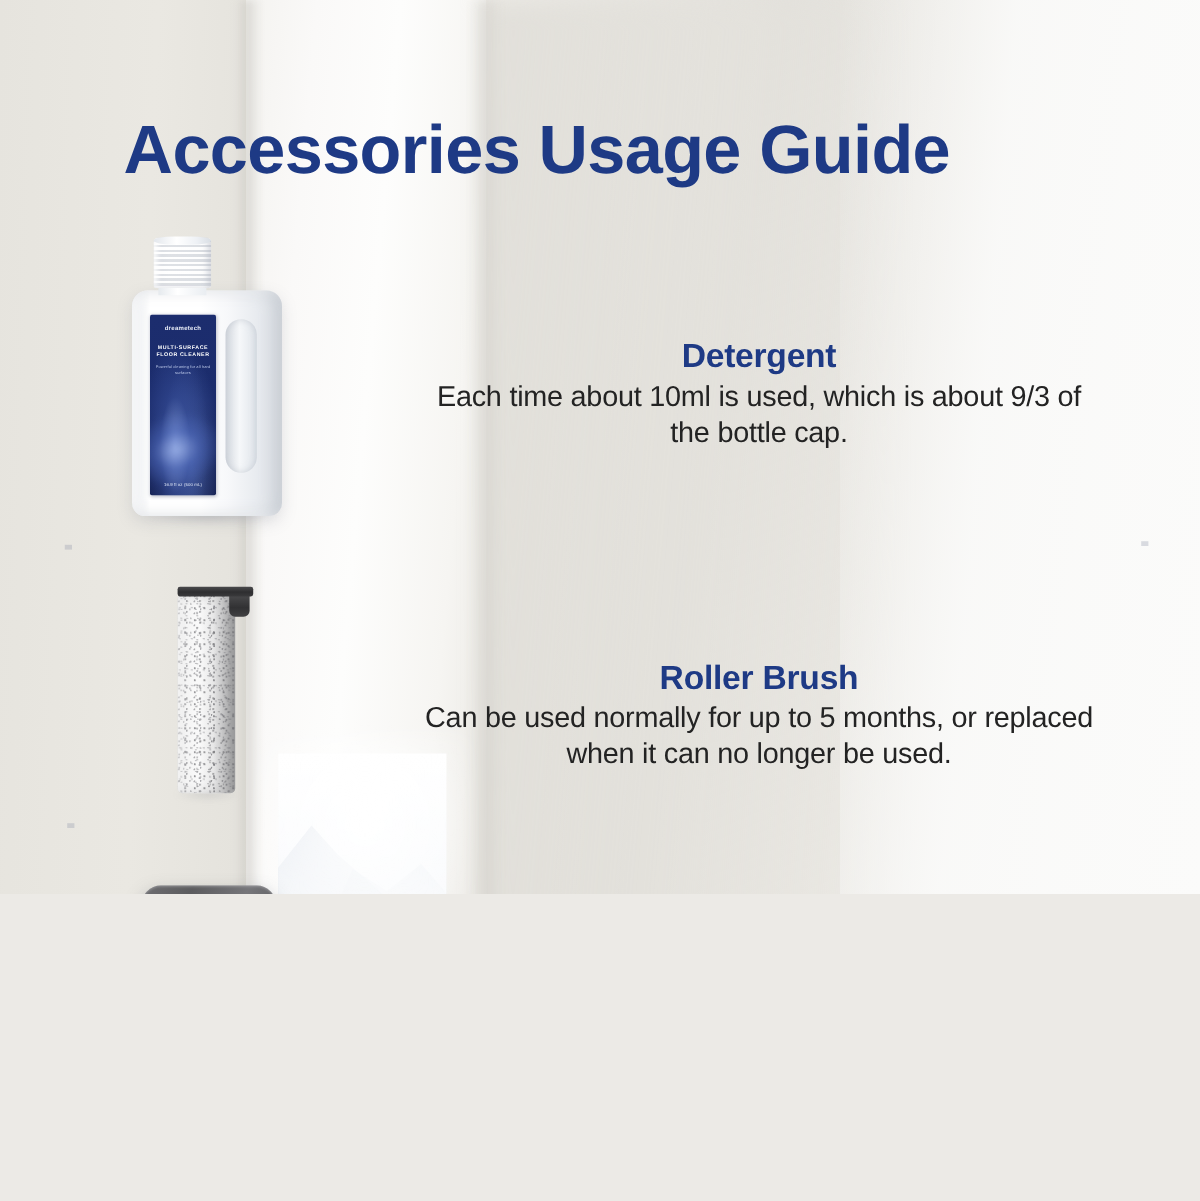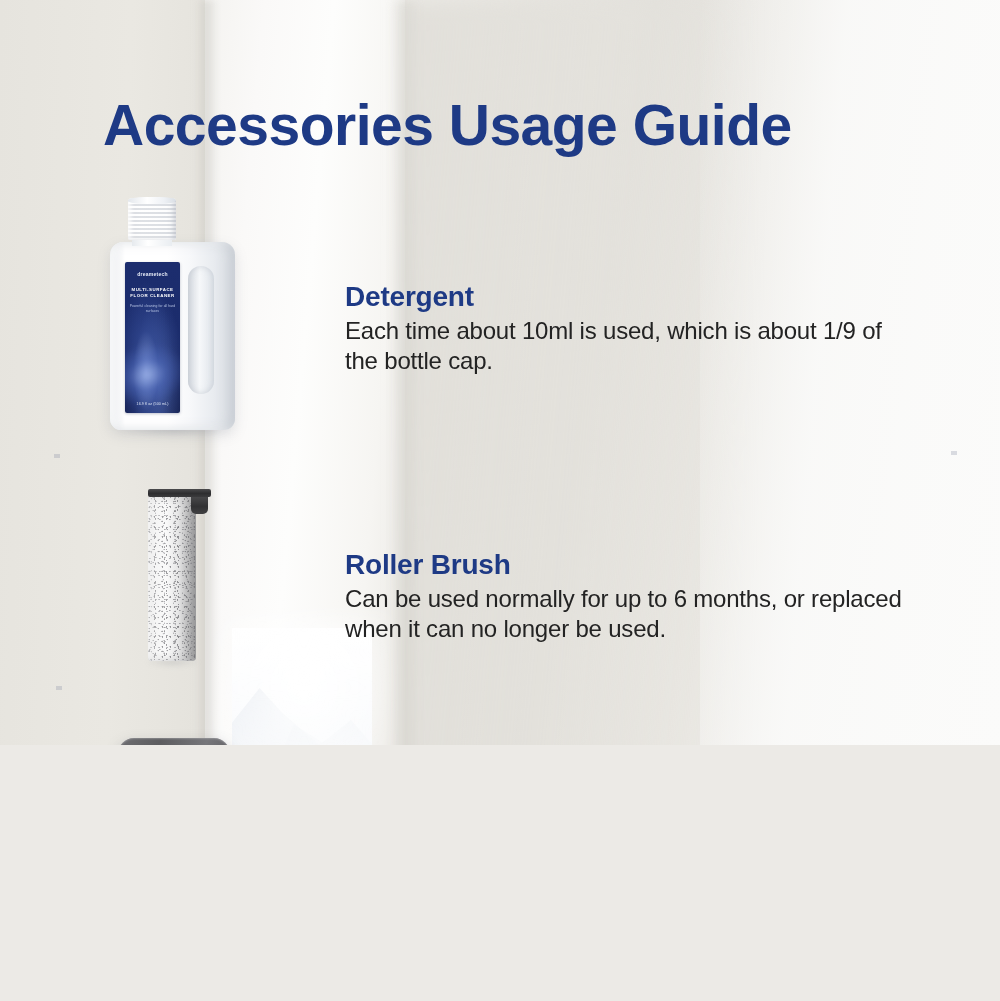--- a/index.html
+++ b/index.html
@@ -111,21 +111,21 @@
   
   .title{
     position:absolute;left:103px;top:93px;
     font-size:57px;line-height:64px;font-weight:700;
     letter-spacing:-0.5px;
     color:#1e3a85;
     white-space:nowrap;
   }
 
   
-  .block{position:absolute;left:345px;width:575px;}
+  .block{position:absolute;left:345px;width:575px;text-align:center;}
   .block h2{
     margin:0 0 2px 0;
     font-size:28px;line-height:34px;font-weight:700;
     color:#1e3a85;letter-spacing:-0.2px;
   }
   .block p{
     margin:0;
     font-size:24px;line-height:30px;font-weight:400;
     color:#232323;letter-spacing:-0.2px;
   }
@@ -364,25 +364,25 @@
         <div class="f-slat-shade"></div>
         <div class="f-midbar"></div>
         <div class="f-clip-l"></div>
         <div class="f-clip-r"></div>
       </div>
     </div>
   </div>
 
   <div class="block" id="block-detergent">
     <h2>Detergent</h2>
-    <p>Each time about 10ml is used, which is about 1/9 of the bottle cap.</p>
+    <p>Each time about 10ml is used, which is about 9/3 of the bottle cap.</p>
   </div>
 
   <div class="block" id="block-roller">
     <h2>Roller Brush</h2>
-    <p>Can be used normally for up to 6 months, or replaced when it can no longer be used.</p>
+    <p>Can be used normally for up to 5 months, or replaced when it can no longer be used.</p>
   </div>
 
   <div class="block" id="block-filter">
     <h2>Filter</h2>
   </div>
 
 </div>
 
 </body></html>

